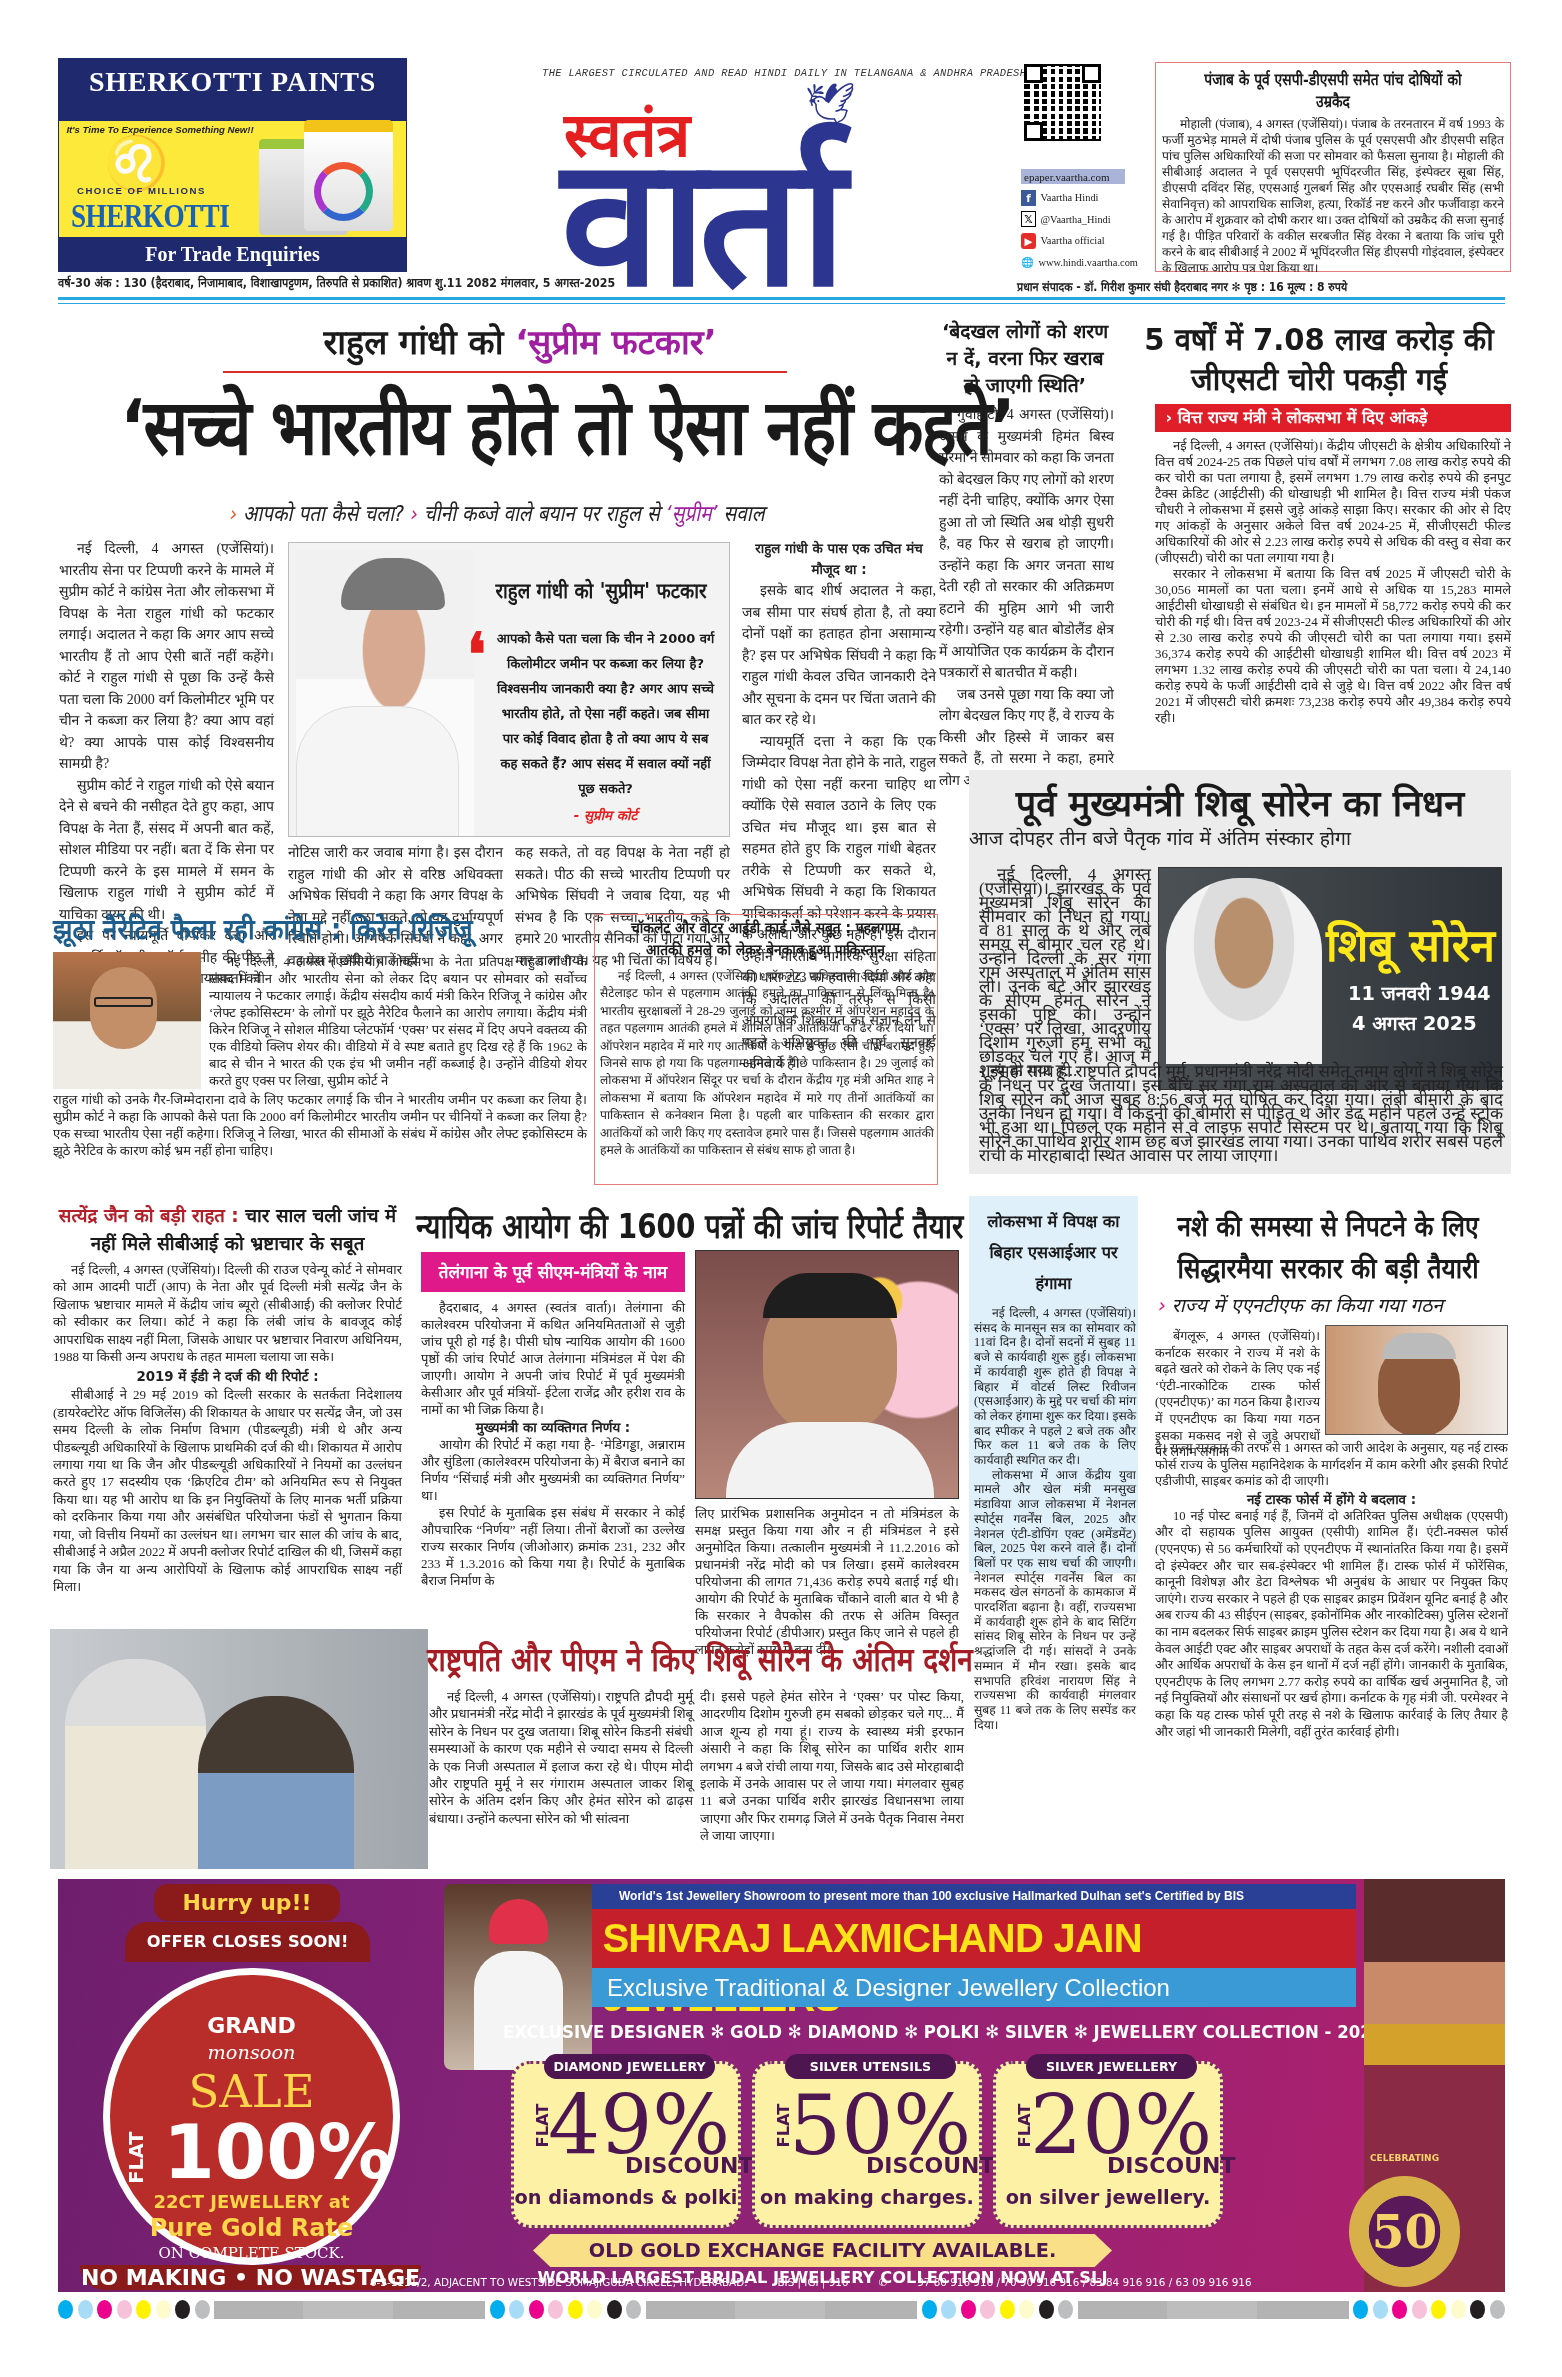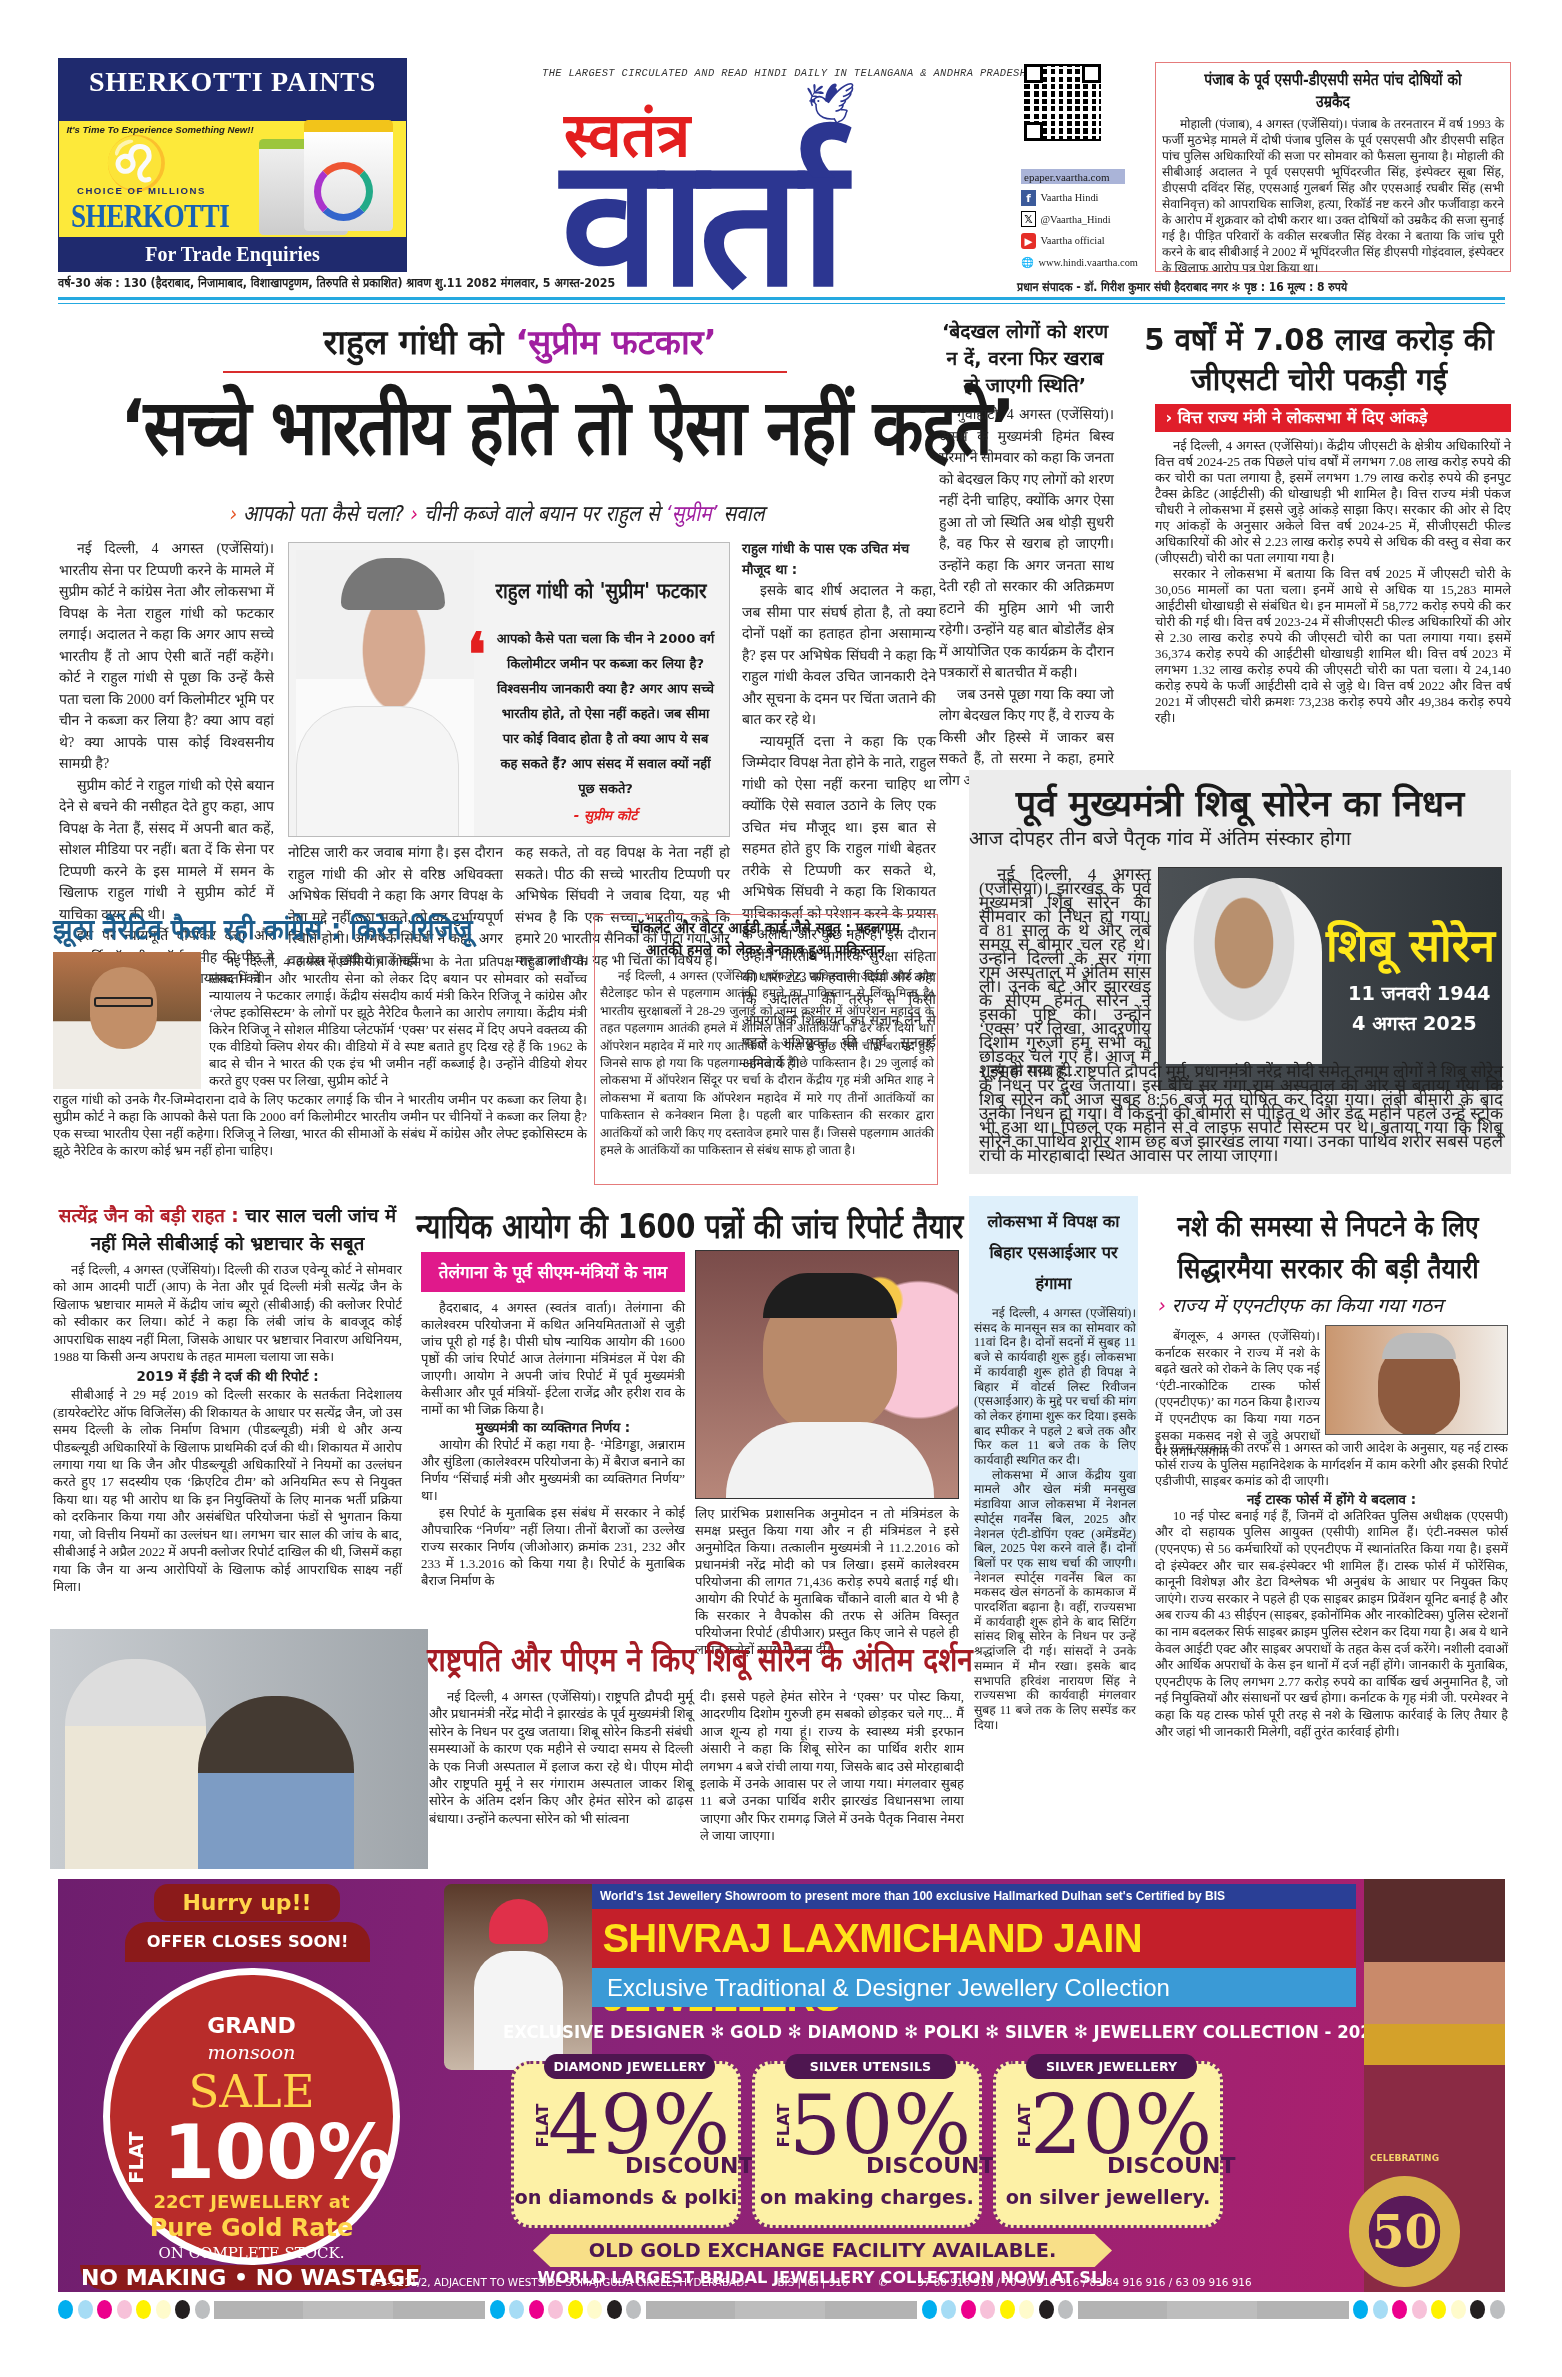--- a/index.html
+++ b/index.html
@@ -56,21 +56,21 @@
 #lead-photobox .face{position:absolute;left:7.4px;top:7.4px;width:178px;height:286px;background:radial-gradient(ellipse at 55% 35%,#d6a990 0 22%,transparent 23%),linear-gradient(180deg,#f1f1f1 0 45%,#fafafa 45%);}
 #lead-photobox .hair{position:absolute;left:52px;top:15px;width:104px;height:52px;border-radius:45px 45px 7.4px 7.4px;background:#777}
 #lead-photobox .shirt{position:absolute;left:7.4px;top:163px;width:163px;height:134px;border-radius:59px 59px 0 0;background:#f5f5f5;border:0.7px solid #ddd}
 #lead-photobox h3{position:absolute;left:186px;top:33px;width:252px;font:bold 21px "DejaVu Sans",sans-serif;text-align:center;transform:scaleX(.88)}
 #lead-photobox .qmark{position:absolute;left:178px;top:82px;font:bold 59px "DejaVu Serif",serif;color:#e31f1f;line-height:1}
 #lead-photobox .quote{position:absolute;left:205px;top:83px;width:223px;font:bold 13px "DejaVu Sans",sans-serif;line-height:25px;text-align:center}
 #lead-photobox .attrib{position:absolute;left:205px;top:263px;width:223px;text-align:center;font:italic bold 13.4px "DejaVu Sans",sans-serif;color:#e31f1f}
 #lead-col2{left:288px;top:842px;width:215px}
 #lead-col3{left:515px;top:842px;width:215px}
 #lead-col4{left:742px;top:538px;width:194px}
-#lead-col4 .sub{font:bold 13.4px "DejaVu Sans",sans-serif;text-align:left;line-height:21px}
+#lead-col4 .sub{font:bold 13.4px "DejaVu Sans",sans-serif;text-align:center;line-height:21px}
 
 
 #assam-hl{left:936px;top:318px;width:178px;font:bold 19.3px "DejaVu Sans",sans-serif;text-align:center;line-height:27px}
 #assam-body{left:939px;top:404px;width:175px}
 
 #gst-hl{left:1128px;top:319px;width:382px;font:bold 31px "DejaVu Sans",sans-serif;text-align:center;line-height:40px;transform:scaleX(.94)}
 #gst-bar{left:1155px;top:404px;width:356px;height:28px;background:#e01e2a;color:#fff;font:bold 16.3px "DejaVu Sans",sans-serif;line-height:28px;padding-left:10.4px}
 #gst-body{left:1155px;top:438px;width:356px}
 #gst-body.body-text{font-size:13px;line-height:16px}
 
@@ -155,21 +155,21 @@
 #ad .sale{position:absolute;left:45px;top:186px;width:297px;text-align:center;color:#ffd54a;font:45px "DejaVu Serif",serif}
 #ad .flat100{position:absolute;left:45px;top:236px;width:297px;text-align:center;color:#fff;font:bold 74px "DejaVu Sans",sans-serif;line-height:1}
 #ad .flat100 small{font-size:19.3px;display:inline-block;transform:rotate(-90deg);vertical-align:middle}
 #ad .karat{position:absolute;left:45px;top:312px;width:297px;text-align:center;color:#ffd54a;font:bold 18px "DejaVu Sans",sans-serif}
 #ad .pure{position:absolute;left:45px;top:335px;width:297px;text-align:center;color:#ffd54a;font:bold 24px "DejaVu Sans",sans-serif}
 #ad .stock{position:absolute;left:45px;top:365px;width:297px;text-align:center;color:#fff;font:15px "DejaVu Serif",serif}
 #ad .nomaking{position:absolute;left:22px;top:386px;width:341px;text-align:center;color:#fff;font:bold 22px "DejaVu Sans",sans-serif;background:#8b1a1a;border-radius:0 0 148px 148px}
 #ad .owner{position:absolute;left:386px;top:4.5px;width:148px;height:186px;background:linear-gradient(#5a3a2a,#c9b8a8);border-radius:7.4px 0 0 7.4px}
 #ad .owner .turban{position:absolute;left:45px;top:15px;width:59px;height:45px;border-radius:30px 30px 7.4px 7.4px;background:#e0304a}
 #ad .owner .body{position:absolute;left:30px;top:67px;width:89px;height:119px;border-radius:37px 37px 0 0;background:#f4f4f4}
-#ad .bannerblue{position:absolute;left:534px;top:4.5px;width:764px;height:25px;background:#2a3f96;color:#fff;font:bold 12px "Liberation Sans",sans-serif;line-height:25px;padding-left:8px}
+#ad .bannerblue{position:absolute;left:534px;top:4.5px;width:764px;height:25px;background:#2a3f96;color:#fff;font:bold 12px "Liberation Sans",sans-serif;line-height:25px;padding-left:27px}
 #ad .bannerred{position:absolute;left:534px;top:30px;width:764px;height:59px;background:#c41f2a;color:#ffe31a;font:bold 40px "Liberation Sans",sans-serif;line-height:59px;padding-left:10.4px;letter-spacing:-0.7px;transform-origin:left}
 #ad .bannerlight{position:absolute;left:534px;top:89px;width:764px;height:39px;background:#3a9ad6;color:#fff;font:24px "Liberation Sans",sans-serif;line-height:39px;padding-left:15px}
 #ad .collection{position:absolute;left:445px;top:142px;width:853px;color:#fff;font:bold 18px "DejaVu Sans",sans-serif;white-space:nowrap;transform:scaleX(.92);transform-origin:left}
 #ad .offerbox{position:absolute;top:182px;width:230px;height:167px;background:#fdf1a6;border:3px dotted #7b2b6e;border-radius:19.3px}
 #ad .offerbox .cat{position:absolute;left:30px;top:-10.4px;width:171px;height:25px;border-radius:12.6px;background:#4e1650;color:#fff;font:bold 12.6px "DejaVu Sans",sans-serif;text-align:center;line-height:25px}
 #ad .offerbox .flatv{position:absolute;left:7.4px;top:52px;color:#4e1650;font:bold 16.3px "DejaVu Sans",sans-serif;transform:rotate(-90deg)}
 #ad .offerbox .pct{position:absolute;left:34px;top:21px;color:#4e1650;font:82px "DejaVu Serif",serif;line-height:1}
 #ad .offerbox .disc{position:absolute;left:111px;top:89px;color:#4e1650;font:bold 22px "DejaVu Sans",sans-serif}
 #ad .offerbox .on{position:absolute;left:0;top:122px;width:100%;text-align:center;color:#4e1650;font:bold 19.3px "DejaVu Sans",sans-serif}
 #ad .exchange{position:absolute;left:475px;top:355px;width:579px;height:33px;background:#f8df88;color:#4e1650;font:bold 19.3px "DejaVu Sans",sans-serif;text-align:center;line-height:33px;clip-path:polygon(3% 0,97% 0,100% 50%,97% 100%,3% 100%,0 50%)}

